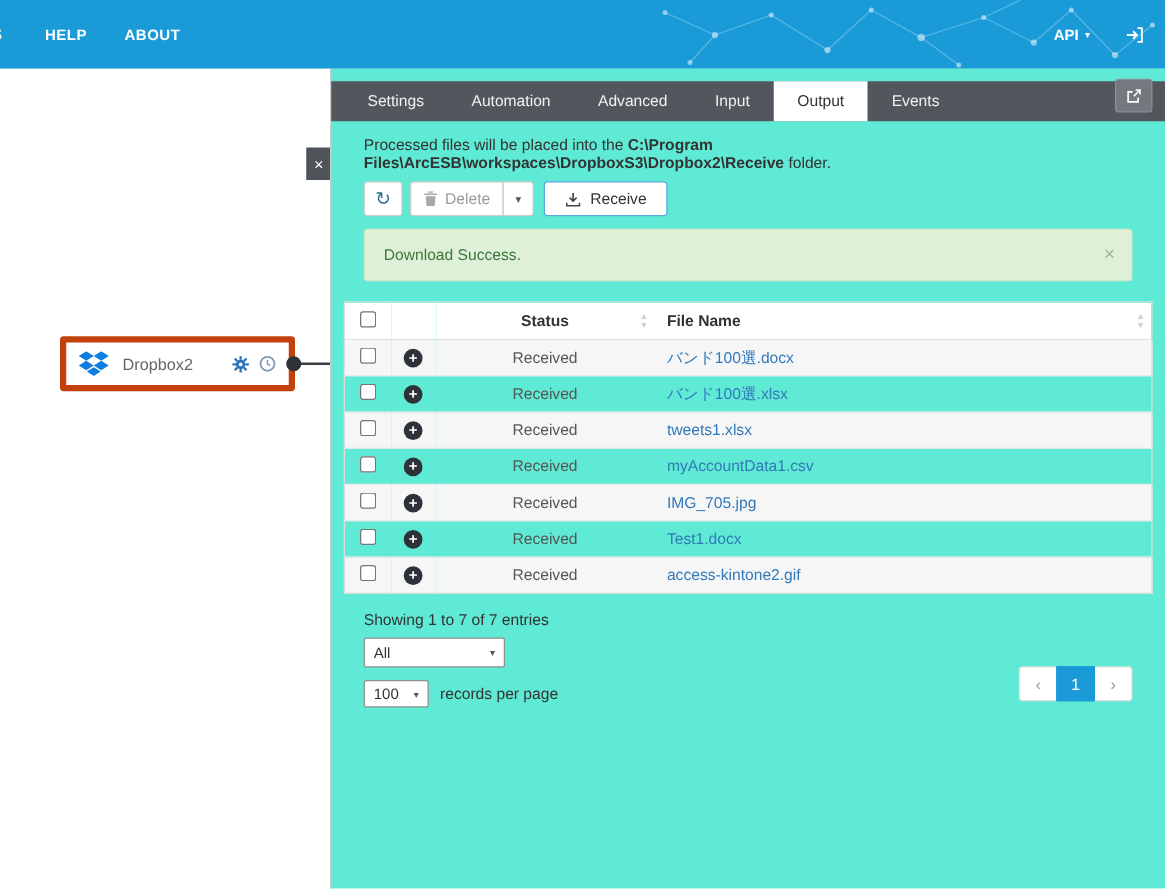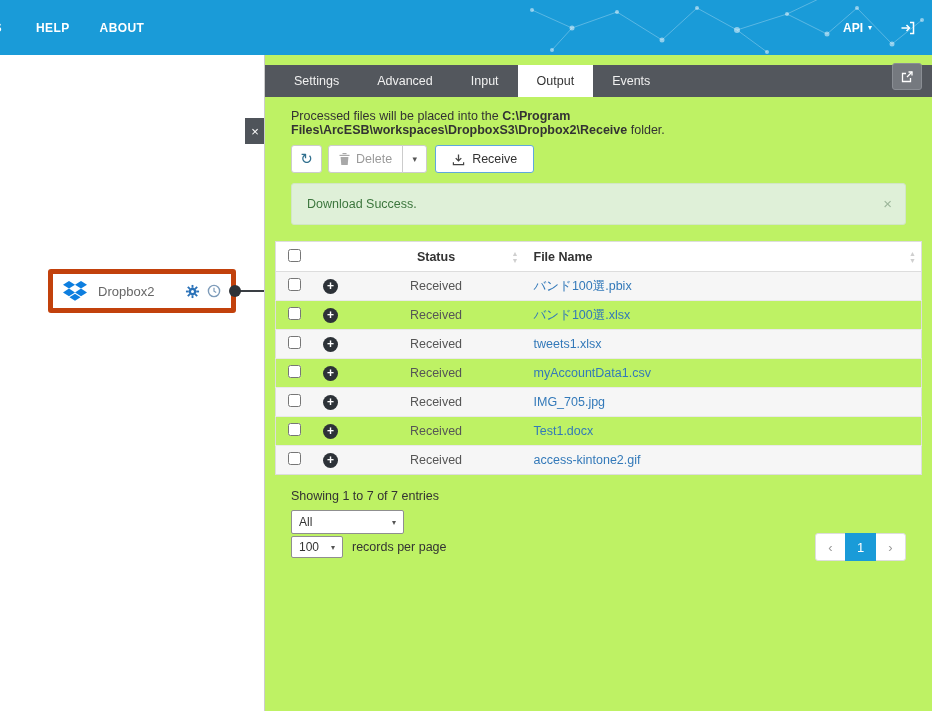--- a/index.html
+++ b/index.html
@@ -31,21 +31,21 @@
     cursor:move; }
   .node-label { font-size:13px; color:#666; margin-left:11px; flex:1; }
   .node-icons { display:flex; align-items:center; gap:7px; }
   .connector-line { position:absolute; left:236px; top:235px; width:28px; height:2px; background:#3a3f44; }
   .connector-dot { position:absolute; left:229px; top:230px; width:12px; height:12px; border-radius:50%;
     background:#2e3338; cursor:pointer; }
   .panel-close { position:absolute; left:245px; top:118px; width:20px; height:26px; background:#4f545a;
     color:#fff; display:flex; align-items:center; justify-content:center; font-size:13px; cursor:pointer; }
 
   
-  .panel { position:absolute; left:264px; top:55px; right:0; bottom:0; background:#bef264;
+  .panel { position:absolute; left:264px; top:55px; right:0; bottom:0; background:#5eead4;
     border-left:1px solid #ccc; }
   .tabbar { margin-top:10px; height:32px; background:#53575d; display:flex; padding-left:10px;
     position:relative; }
   .tab { line-height:32px; padding:0 19px; color:#f0f0f0; font-size:12.5px; cursor:pointer; white-space:nowrap; }
   .tab.active { background:#fff; color:#333; }
   .ext-btn { position:absolute; right:10px; top:-2px; width:30px; height:27px; background:#75797f;
     border:1px solid #8a8e94; border-radius:3px; display:flex; align-items:center; justify-content:center;
     cursor:pointer; }
 
   .desc { margin:12px 26px 0; font-size:12.5px; color:#333; }
@@ -77,21 +77,21 @@
   a.file-link { color:#3379b9; text-decoration:none; cursor:pointer; }
   .sort { position:absolute; right:5px; top:50%; transform:translateY(-50%); display:flex;
     flex-direction:column; color:#cfcfcf; font-size:7px; line-height:7px; }
   .plus-btn { display:inline-block; width:15px; height:15px; border-radius:50%; background:#2d3238;
     color:#fff; font-size:12px; line-height:14px; font-weight:700; text-align:center; cursor:pointer; }
 
   .tfooter { margin:14px 26px 0; position:relative; font-size:12.5px; color:#333; }
   .select-box { border:1px solid #8f8f8f; border-radius:2px; height:24px; display:flex; align-items:center;
     justify-content:space-between; padding:0 7px; font-size:12px; color:#333; background:#fff; cursor:pointer; }
   .filter-select { width:113px; margin-top:7px; }
-  .row2 { margin-top:2px; display:flex; align-items:center; gap:9px; }
+  .row2 { margin-top:10px; display:flex; align-items:center; gap:9px; }
   .size-select { width:52px; height:22px; }
   .caret-small { font-size:8px; color:#555; }
   .pagination { position:absolute; right:0; top:44px; display:flex; }
   .page-btn { min-width:31px; height:28px; border:1px solid #ddd; background:#fff; color:#999;
     display:flex; align-items:center; justify-content:center; font-size:13px; margin-left:-1px; cursor:pointer; }
   .page-btn.first { border-radius:3px 0 0 3px; margin-left:0; }
   .page-btn.last  { border-radius:0 3px 3px 0; }
   .page-btn.active { background:#1a9bd8; border-color:#1a9bd8; color:#fff; position:relative; z-index:1; }
 </style>
 </head>
@@ -192,20 +192,21 @@
     <div class="connector-line"></div>
     <div class="connector-dot"></div>
   </div>
 
   <div class="panel-close">×</div>
 
   <div class="panel">
 
     <div class="tabbar">
       <div class="tab">Settings</div>
+      <div class="tab">Automation</div>
       <div class="tab">Advanced</div>
       <div class="tab">Input</div>
       <div class="tab active">Output</div>
       <div class="tab">Events</div>
       <div class="ext-btn">
         <svg width="14" height="14" viewBox="0 0 14 14">
           <path d="M6 3.5H2.5v8h8V8" fill="none" stroke="#fff" stroke-width="1.3"></path>
           <path d="M8.5 2h3.5v3.5" fill="none" stroke="#fff" stroke-width="1.3"></path>
           <line x1="12" y1="2" x2="7" y2="7" stroke="#fff" stroke-width="1.3"></line>
         </svg>
@@ -265,21 +266,21 @@
                   <span>▼</span>
                 </span>
             </th>
           </tr>
         </thead>
         <tbody>
           <tr>
             <td class="col-check"><input type="checkbox" style=""></td>
             <td class="col-plus"><span class="plus-btn">+</span></td>
             <td class="col-status"><span class="status-text">Received</span></td>
-            <td class="col-file"><a class="file-link">バンド100選.pbix</a></td>
+            <td class="col-file"><a class="file-link">バンド100選.docx</a></td>
           </tr>
           <tr>
             <td class="col-check"><input type="checkbox" style=""></td>
             <td class="col-plus"><span class="plus-btn">+</span></td>
             <td class="col-status"><span class="status-text">Received</span></td>
             <td class="col-file"><a class="file-link">バンド100選.xlsx</a></td>
           </tr>
           <tr>
             <td class="col-check"><input type="checkbox" style=""></td>
             <td class="col-plus"><span class="plus-btn">+</span></td>

